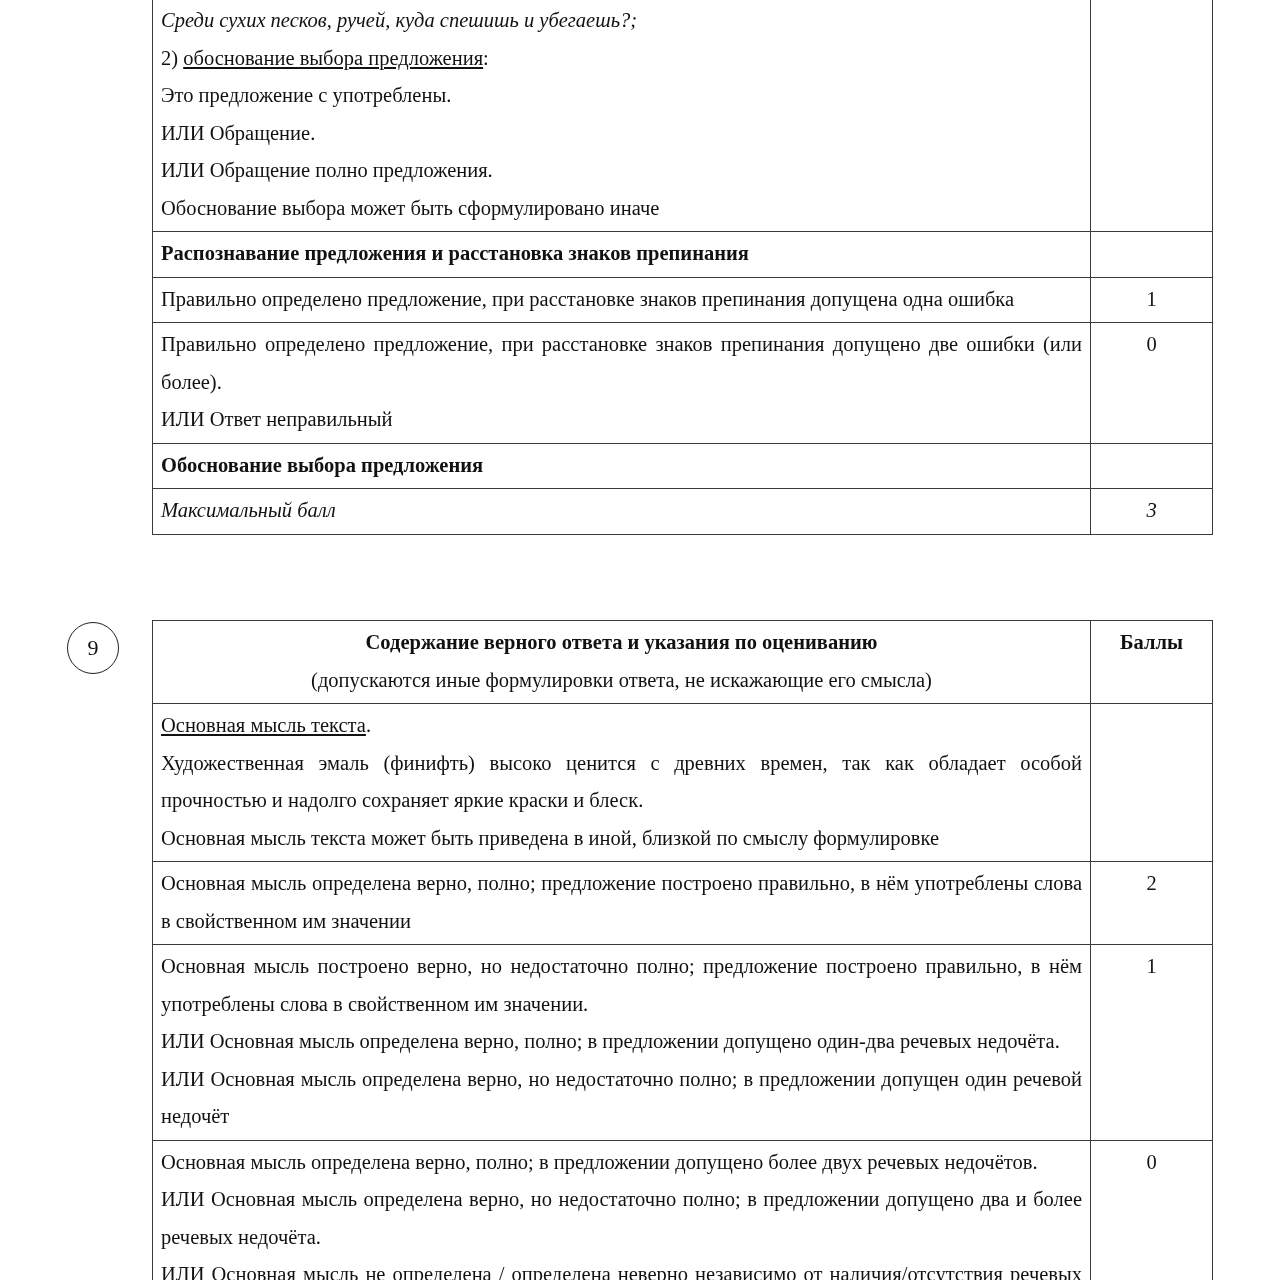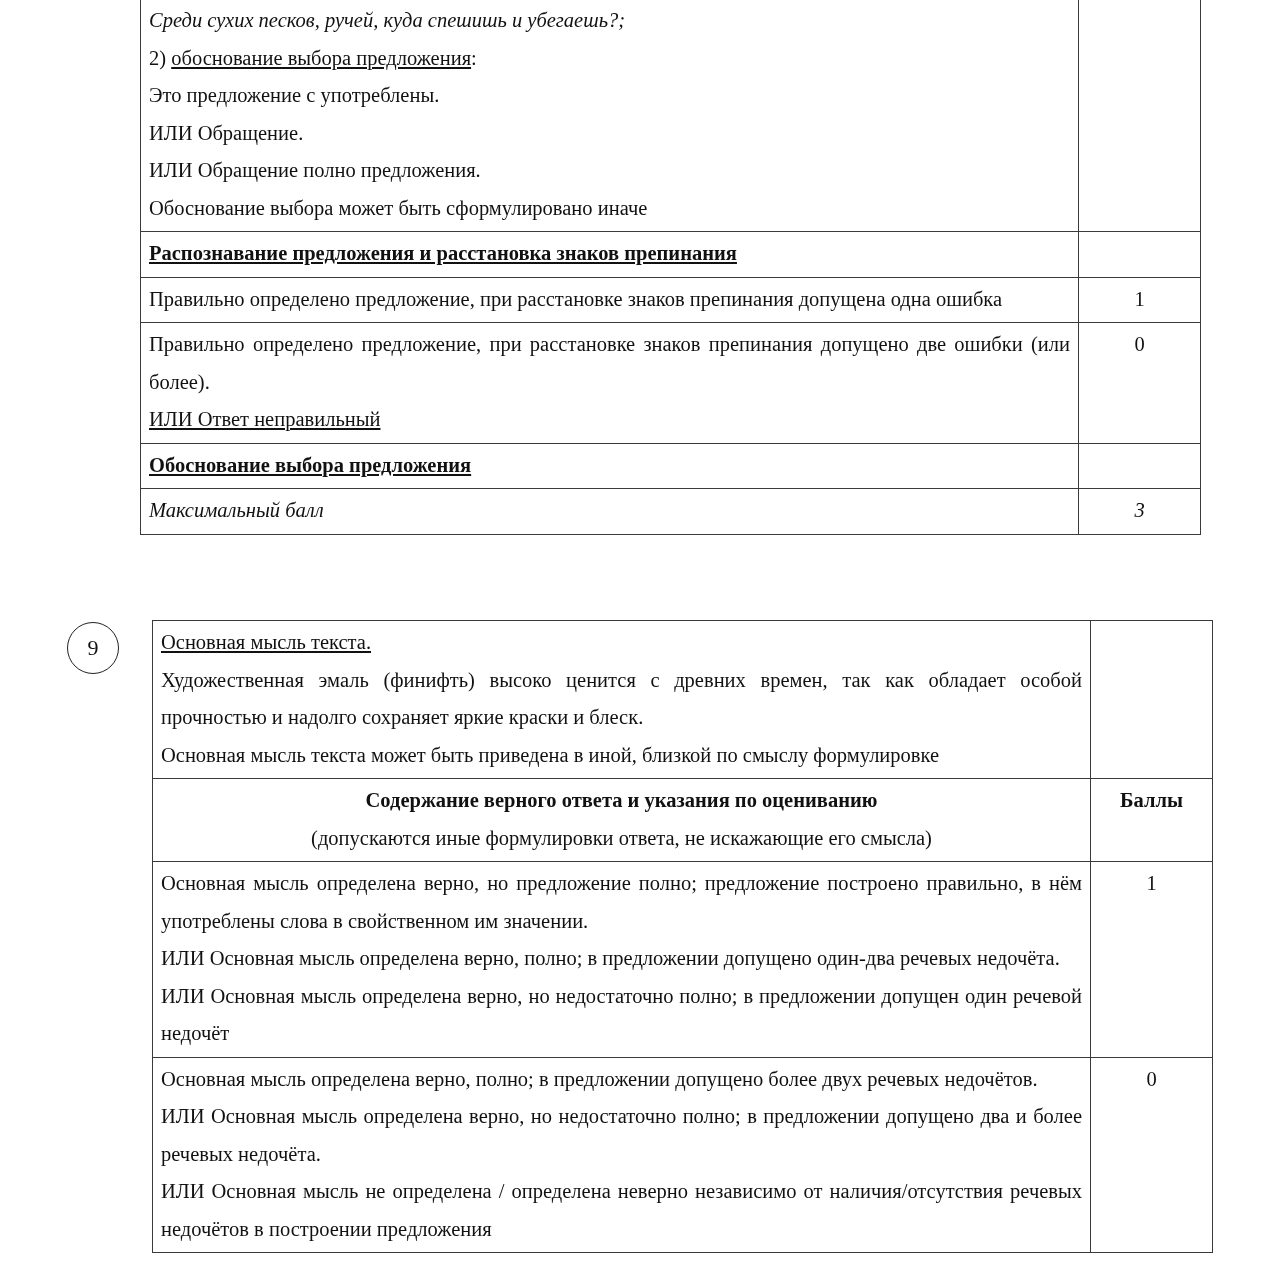--- a/index.html
+++ b/index.html
@@ -46,21 +46,21 @@
     padding-left: 2px;
     padding-right: 2px;
   }
 
   
   .cut-top > td { border-top: none; }
 
   .bold { font-weight: bold; }
   .italic { font-style: italic; }
   .right { text-align: right; }
-  .nojust { text-align: left; text-decoration: underline; }
+  .nojust { text-align: left; }
 
   .u { text-decoration: underline; text-underline-offset: 2px; }
 
   .hdr-line1 {
     display: block;
     text-align: center;
     font-weight: bold;
   }
   .hdr-line2 {
     display: block;
@@ -80,21 +80,21 @@
     display: flex;
     align-items: center;
     justify-content: center;
     font-size: 22px;
     font-family: "Liberation Serif", "DejaVu Serif", serif;
     background: #ffffff;
     box-sizing: border-box;
   }
 
   
-  #table-8 { left: 140px; top: -1px; }
+  #table-8 { left: 152px; top: -1px; }
   #table-9 { left: 152px; top: 620px; }
   #bubble-9 { left: 67px; top: 622px; }
 </style>
 </head>
 <body>
 
 <div class="page">
 
   <table class="grade-table" id="table-8">
     <colgroup>
@@ -152,39 +152,43 @@
   </div>
 
   <table class="grade-table" id="table-9">
     <colgroup>
         <col class="col-text">
         <col class="col-score">
       </colgroup>
     <tbody>
       <tr>
         <td>
+          <span class="hdr-line1">Содержание верного ответа и указания по оцениванию</span>
+          <span class="hdr-line2">(допускаются иные формулировки ответа, не искажающие его смысла)</span>
+        </td>
+        <td class="score bold">Баллы</td>
+      </tr>
+
+      <tr>
+        <td>
           <span class="line nojust"><span class="u">Основная мысль текста</span><span>.</span></span>
           <span class="line">Художественная эмаль (финифть) высоко ценится с древних времен, так как обладает особой прочностью и надолго сохраняет яркие краски и блеск.</span>
           <span class="line">Основная мысль текста может быть приведена в иной, близкой по смыслу формулировке</span>
         </td>
         <td class="score"></td>
       </tr>
 
       <tr>
-        <td>
-          <span class="hdr-line1">Содержание верного ответа и указания по оцениванию</span>
-          <span class="hdr-line2">(допускаются иные формулировки ответа, не искажающие его смысла)</span>
-        </td>
-        <td class="score bold">Баллы</td>
-      </tr>
-
-
-      <tr>
-        <td>
-          <span class="line">Основная мысль определена верно, но предложение полно; предложение построено правильно, в нём употреблены слова в свойственном им значении.</span>
+        <td>Основная мысль определена верно, полно; предложение построено правильно, в нём употреблены слова в свойственном им значении</td>
+        <td class="score">2</td>
+      </tr>
+
+      <tr>
+        <td>
+          <span class="line">Основная мысль построено верно, но недостаточно полно; предложение построено правильно, в нём употреблены слова в свойственном им значении.</span>
           <span class="line">ИЛИ Основная мысль определена верно, полно; в предложении допущено один-два речевых недочёта.</span>
           <span class="line">ИЛИ Основная мысль определена верно, но недостаточно полно; в предложении допущен один речевой недочёт</span>
         </td>
         <td class="score">1</td>
       </tr>
 
       <tr>
         <td>
           <span class="line">Основная мысль определена верно, полно; в предложении допущено более двух речевых недочётов.</span>
           <span class="line">ИЛИ Основная мысль определена верно, но недостаточно полно; в предложении допущено два и более речевых недочёта.</span>

